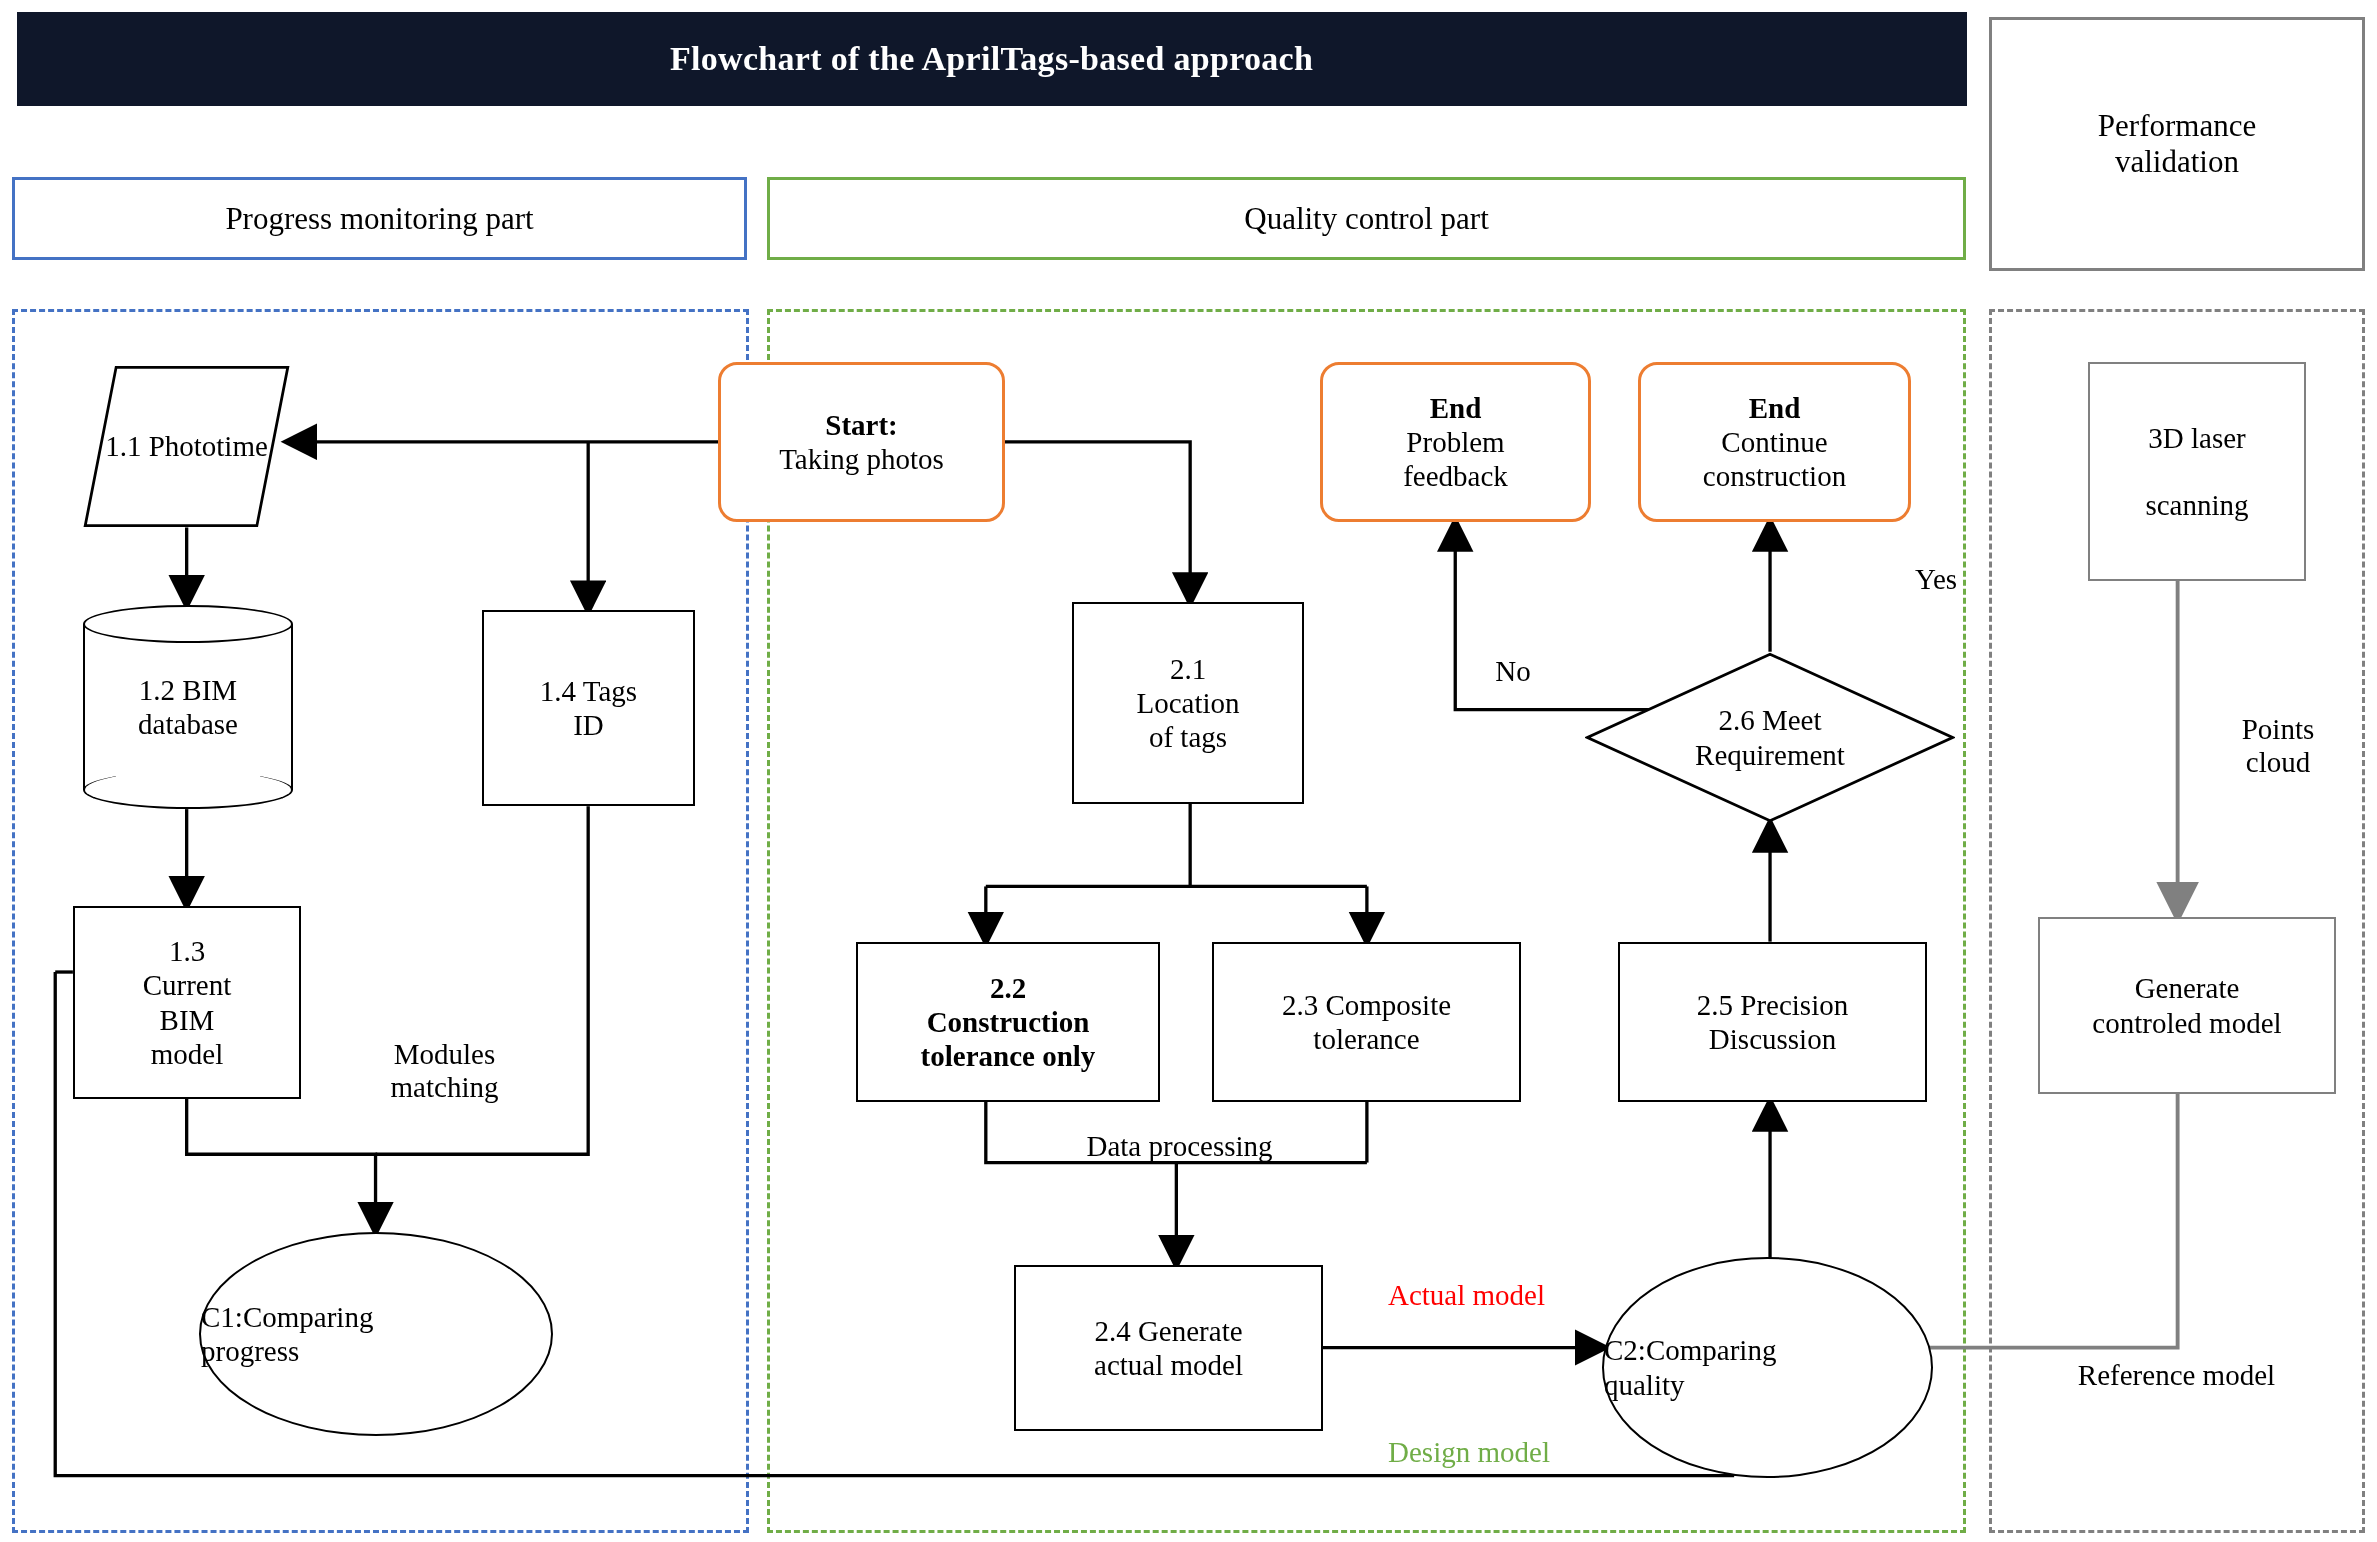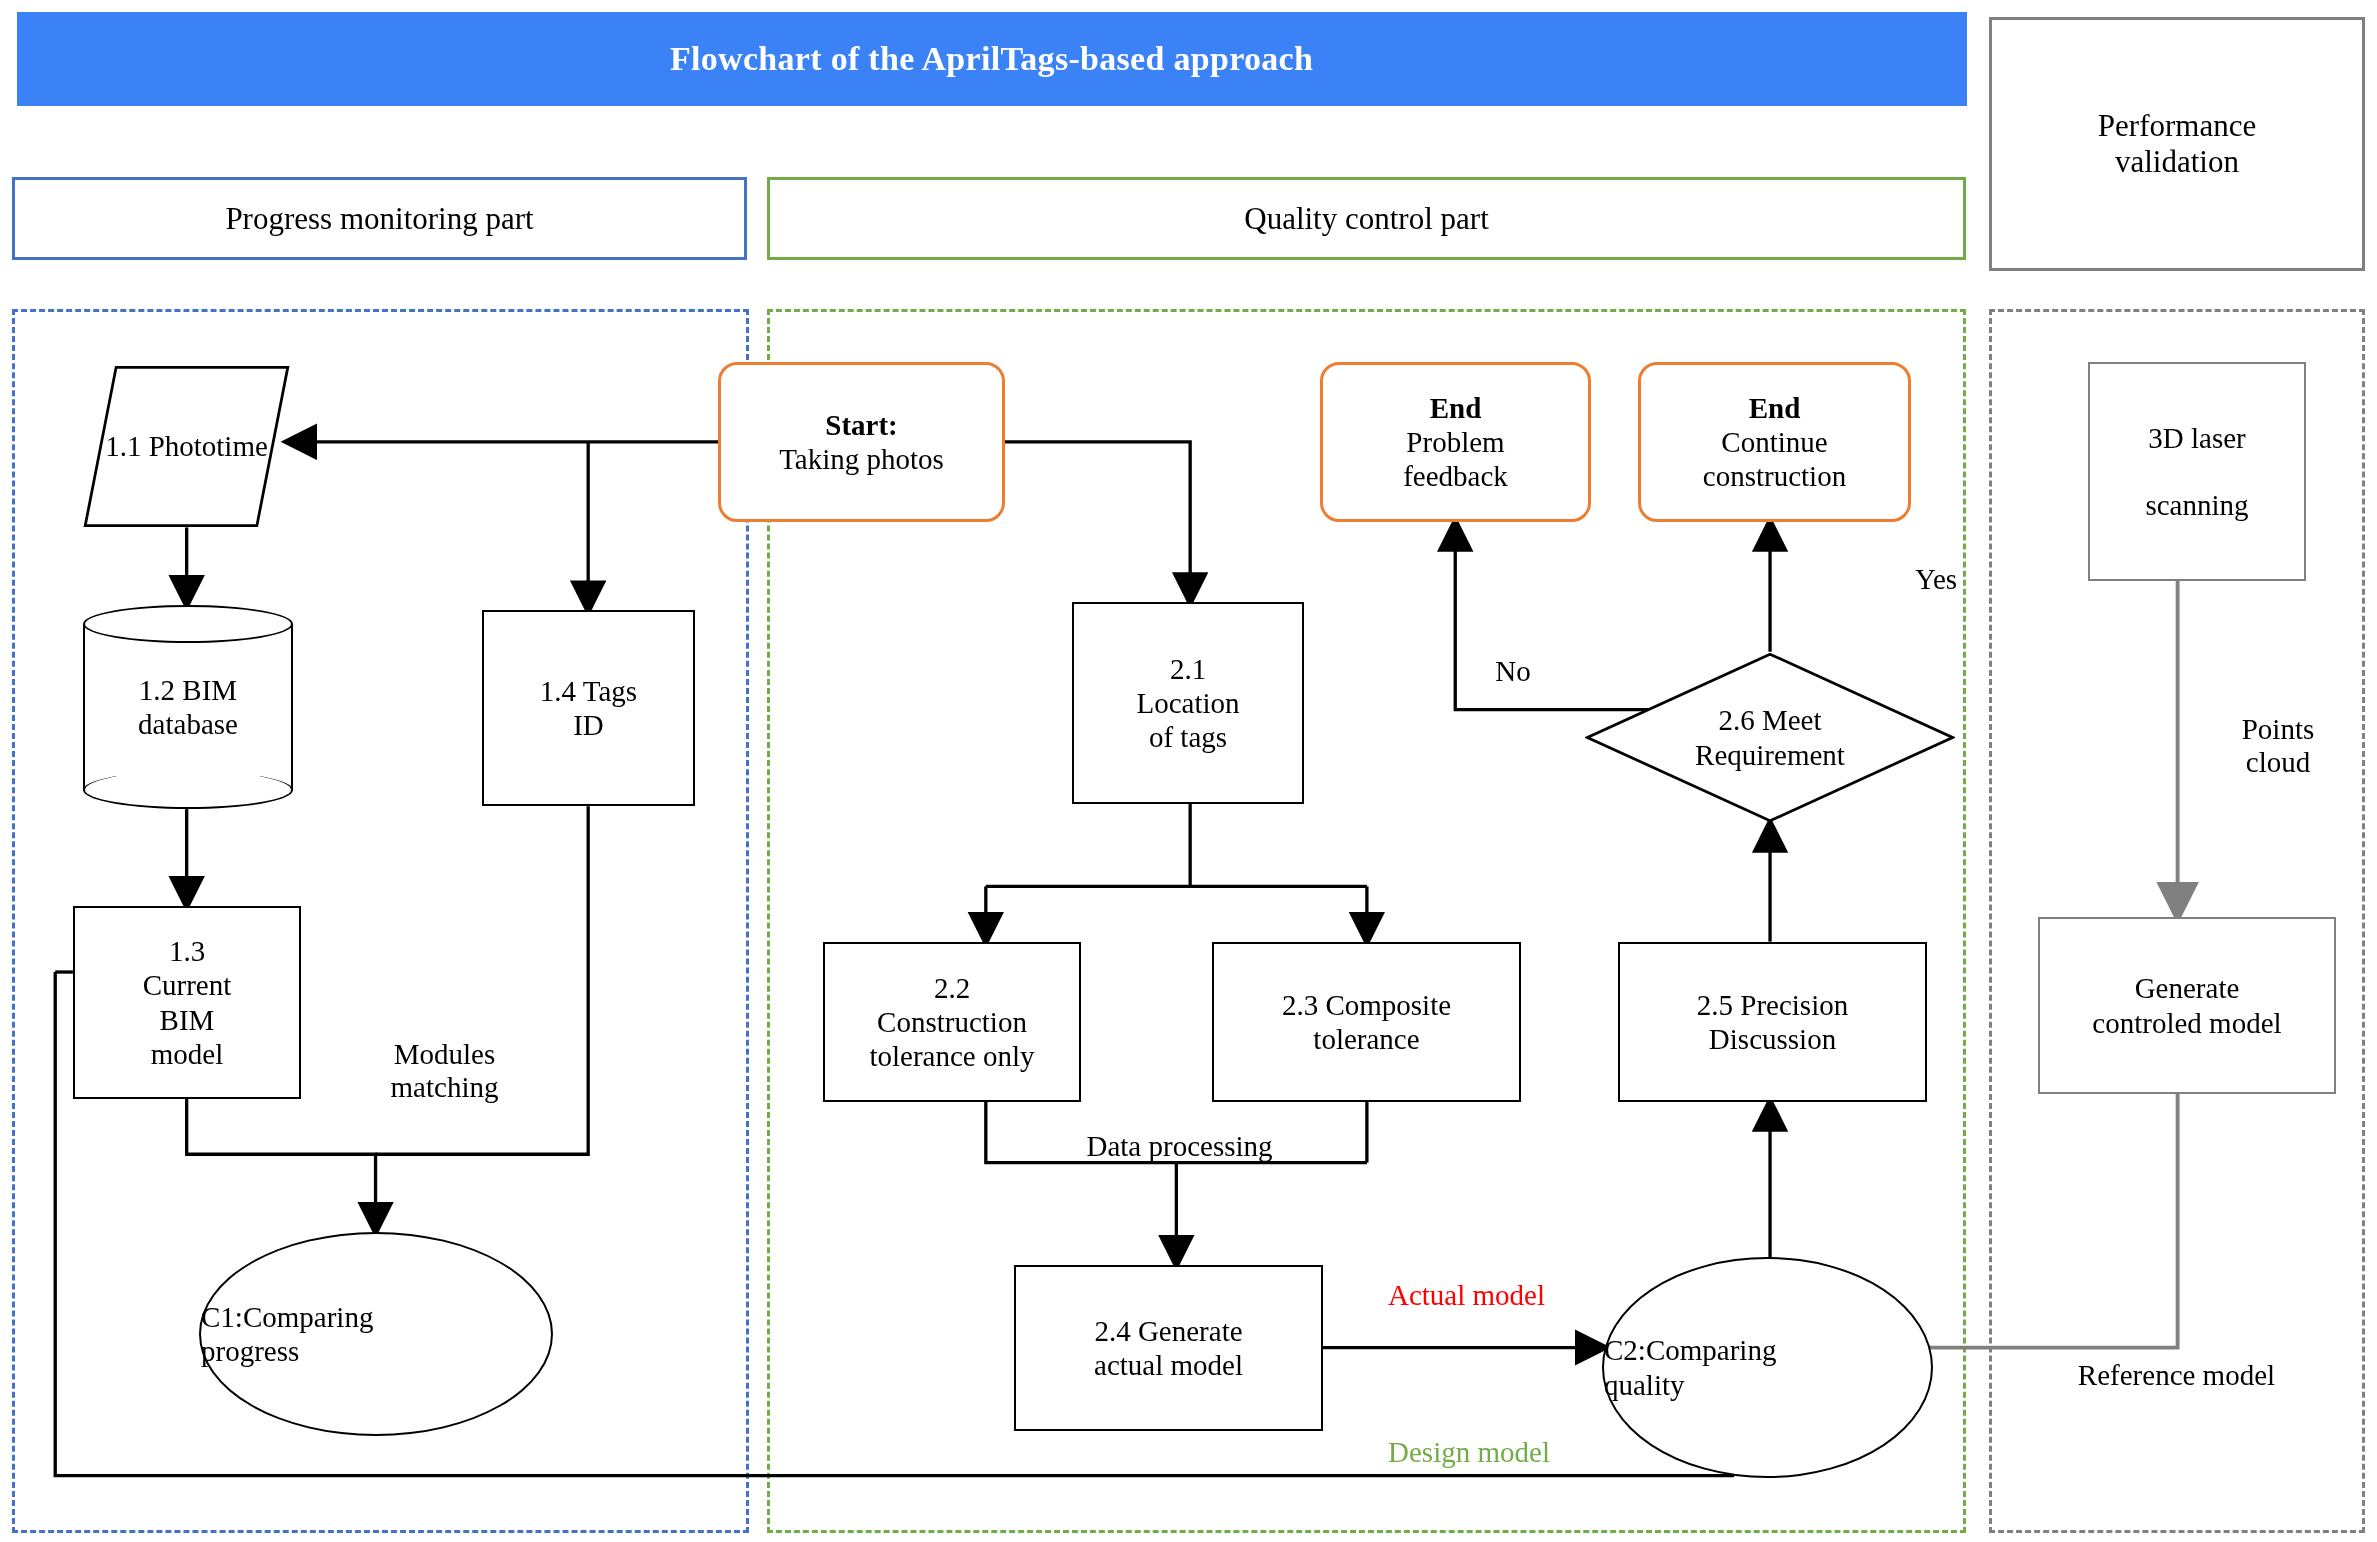--- a/index.html
+++ b/index.html
@@ -1,19 +1,19 @@
 <!DOCTYPE html>
 <html style="font-size:8.8px"><head>
 <meta charset="utf-8">
 <style>
   html,body{margin:0;padding:0;background:#fff;}
   body{font-family:"Liberation Serif",serif;}
   #stage{position:relative;width:2377px;height:1542px;background:#fff;overflow:hidden;}
   #svgroot{position:absolute;left:0;top:0;width:2377px;height:1542px;}
-  .ttl-bar{position:absolute;background:#3b82f6;display:flex;align-items:center;justify-content:center;text-align:right;}
+  .ttl-bar{position:absolute;background:#0f172a;display:flex;align-items:center;justify-content:center;text-align:right;}
   .ttl-bar span{color:#fff;font-weight:bold;font-size:34px;letter-spacing:0.3px;}
   .hdr{position:absolute;background:#fff;display:flex;align-items:center;justify-content:center;box-sizing:border-box;}
   .hdr span{font-size:31px;color:#000;}
   .hdr.blue{border:3.9px solid #4472C4;}
   .hdr.green{border:3.9px solid #70AD47;}
   .hdr.gray{border:3.9px solid #808080;flex-direction:column;line-height:1.15;}
   .zone{position:absolute;box-sizing:border-box;}
   .zone.blue{border:3.9px dashed #4472C4;}
   .zone.green{border:3.9px dashed #70AD47;}
   .zone.gray{border:3.9px dashed #808080;}
@@ -187,21 +187,21 @@
     <span>Continue</span>
     <span>construction</span>
   </div>
 
   <div class="node rect" style="left:1072px;top:602px;width:232px;height:202px;">
     <span>2.1</span>
     <span>Location</span>
     <span>of tags</span>
   </div>
 
-  <div class="node rect" style="left:823px;top:942px;width:258px;height:160px;">
+  <div class="node rect" style="left:856px;top:942px;width:304px;height:160px;font-weight:bold;">
     <span>2.2</span>
     <span>Construction</span>
     <span>tolerance only</span>
   </div>
 
   <div class="node rect" style="left:1212px;top:942px;width:309px;height:160px;">
     <span>2.3 Composite</span>
     <span>tolerance</span>
   </div>
 

